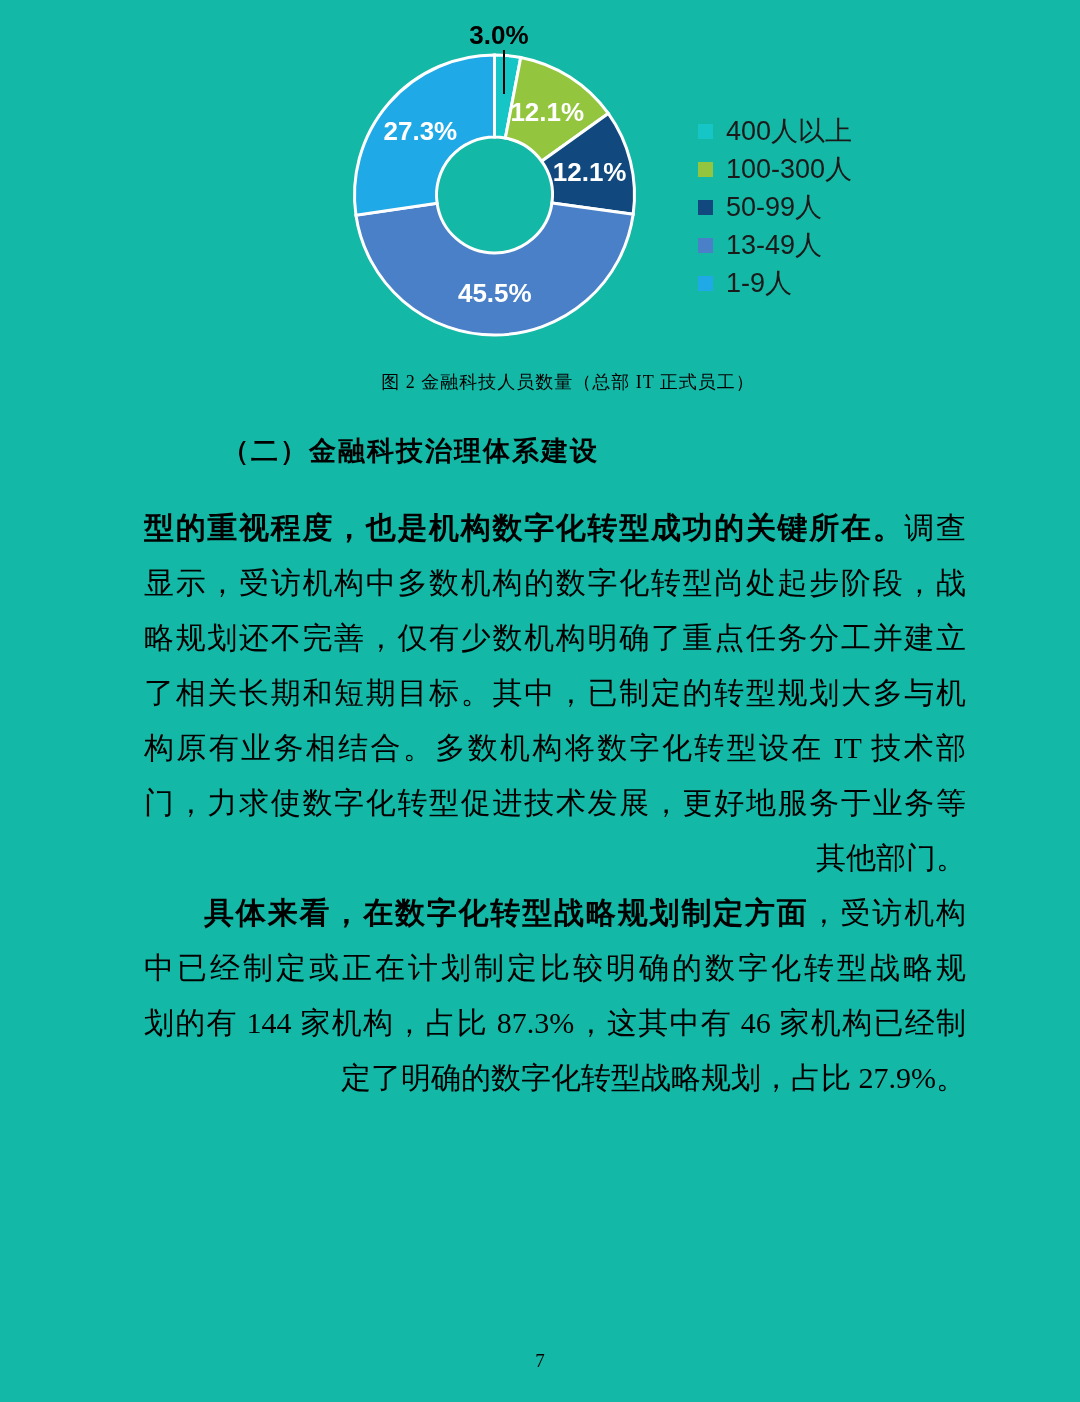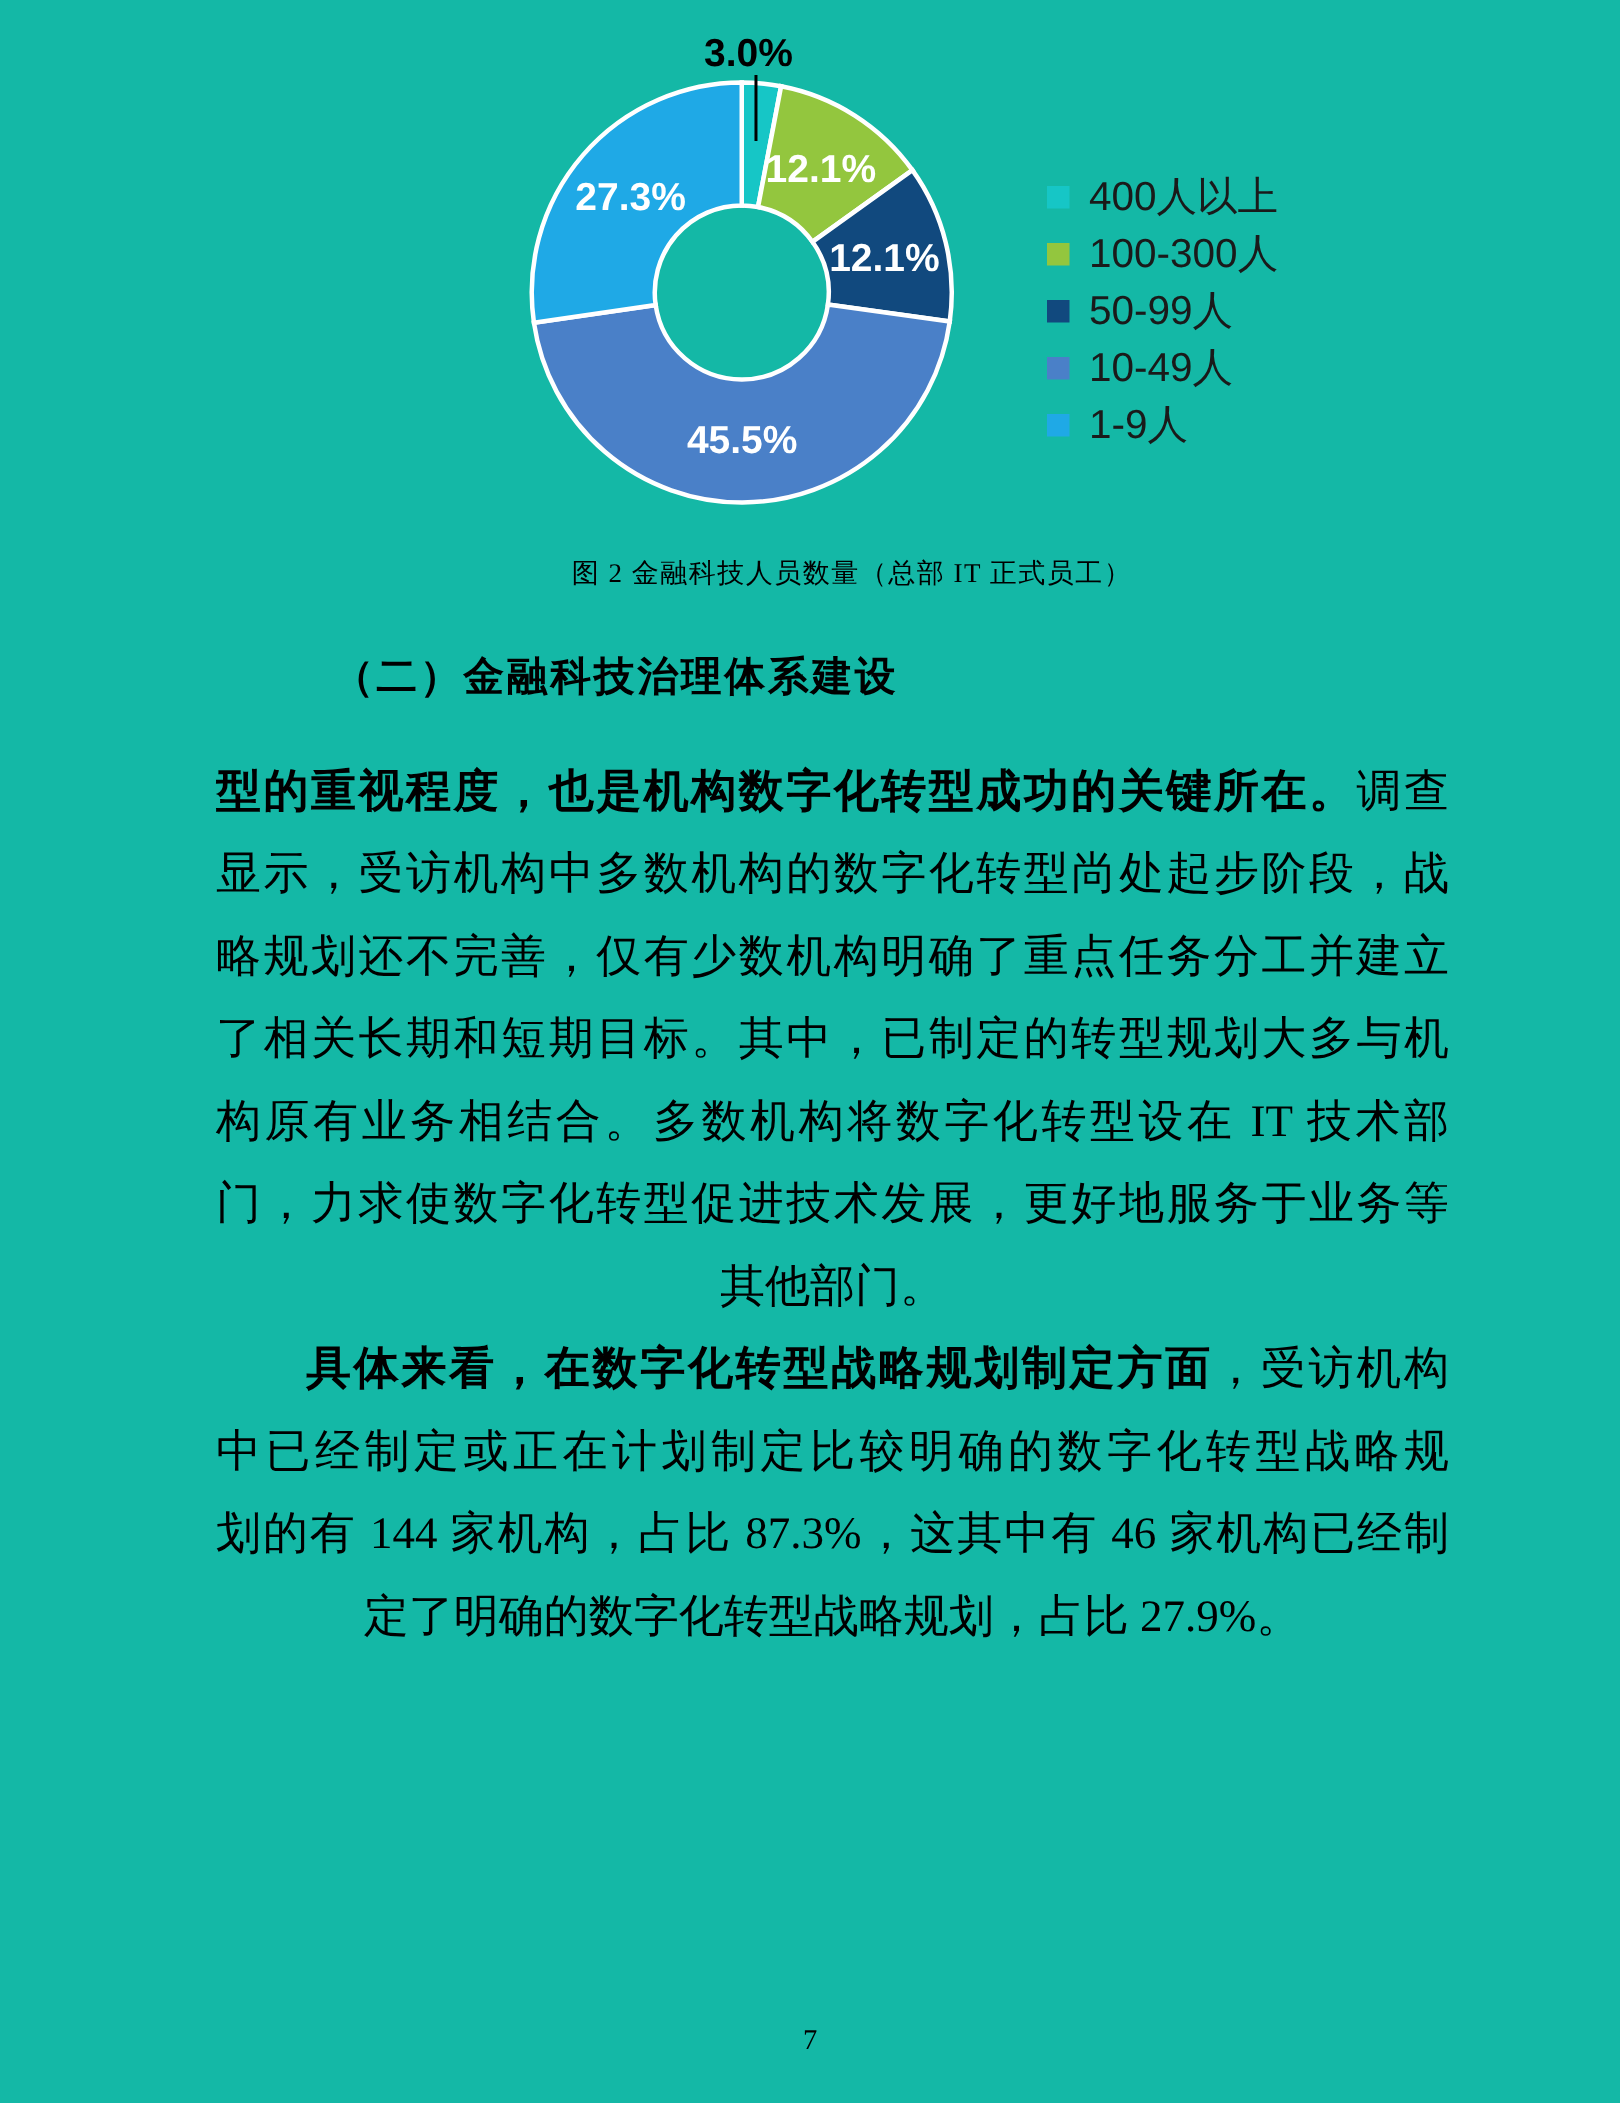--- a/index.html
+++ b/index.html
@@ -16,21 +16,21 @@
   .legend-item{display:flex;align-items:center;height:38px;}
   .legend-swatch{width:15px;height:15px;margin-right:13px;flex:0 0 auto;}
   .legend-label{font-family:Liberation Sans, sans-serif;font-size:27px;line-height:38px;color:#1a1a1a;white-space:nowrap;}
   
   .caption{position:absolute;left:158px;top:370px;width:820px;text-align:center;font-size:18px;letter-spacing:1px;}
   .heading{position:absolute;left:222px;top:433px;margin:0;font-size:27px;font-weight:700;letter-spacing:2px;}
   
   .bodytext{position:absolute;left:144px;top:500px;width:822px;}
   .ln{height:55px;line-height:55px;font-size:30px;text-align:justify;text-align-last:justify;}
   .ln.first{text-indent:60px;}
-  .ln.last{text-align:center;text-align-last:auto;}
+  .ln.last{text-align:right;text-align-last:auto;}
   .b{font-family:"Liberation Sans",sans-serif;font-weight:700;}
   
   .pageno{position:absolute;left:0;top:1350px;width:1080px;text-align:center;font-size:19px;}
 </style>
 </head>
 <body>
 
 <div class="page">
 
   <div class="figure">
@@ -55,21 +55,21 @@
         <div class="legend-item">
           <span class="legend-swatch" style="background: rgb(147, 198, 62);"></span>
           <span class="legend-label">100-300人</span>
         </div>
         <div class="legend-item">
           <span class="legend-swatch" style="background: rgb(17, 73, 126);"></span>
           <span class="legend-label">50-99人</span>
         </div>
         <div class="legend-item">
           <span class="legend-swatch" style="background: rgb(74, 128, 200);"></span>
-          <span class="legend-label">10-49人</span>
+          <span class="legend-label">13-49人</span>
         </div>
         <div class="legend-item">
           <span class="legend-swatch" style="background: rgb(31, 169, 230);"></span>
           <span class="legend-label">1-9人</span>
         </div>
       </div>
   </div>
 
   <div class="caption">图 2 金融科技人员数量（总部 IT 正式员工）</div>
 

